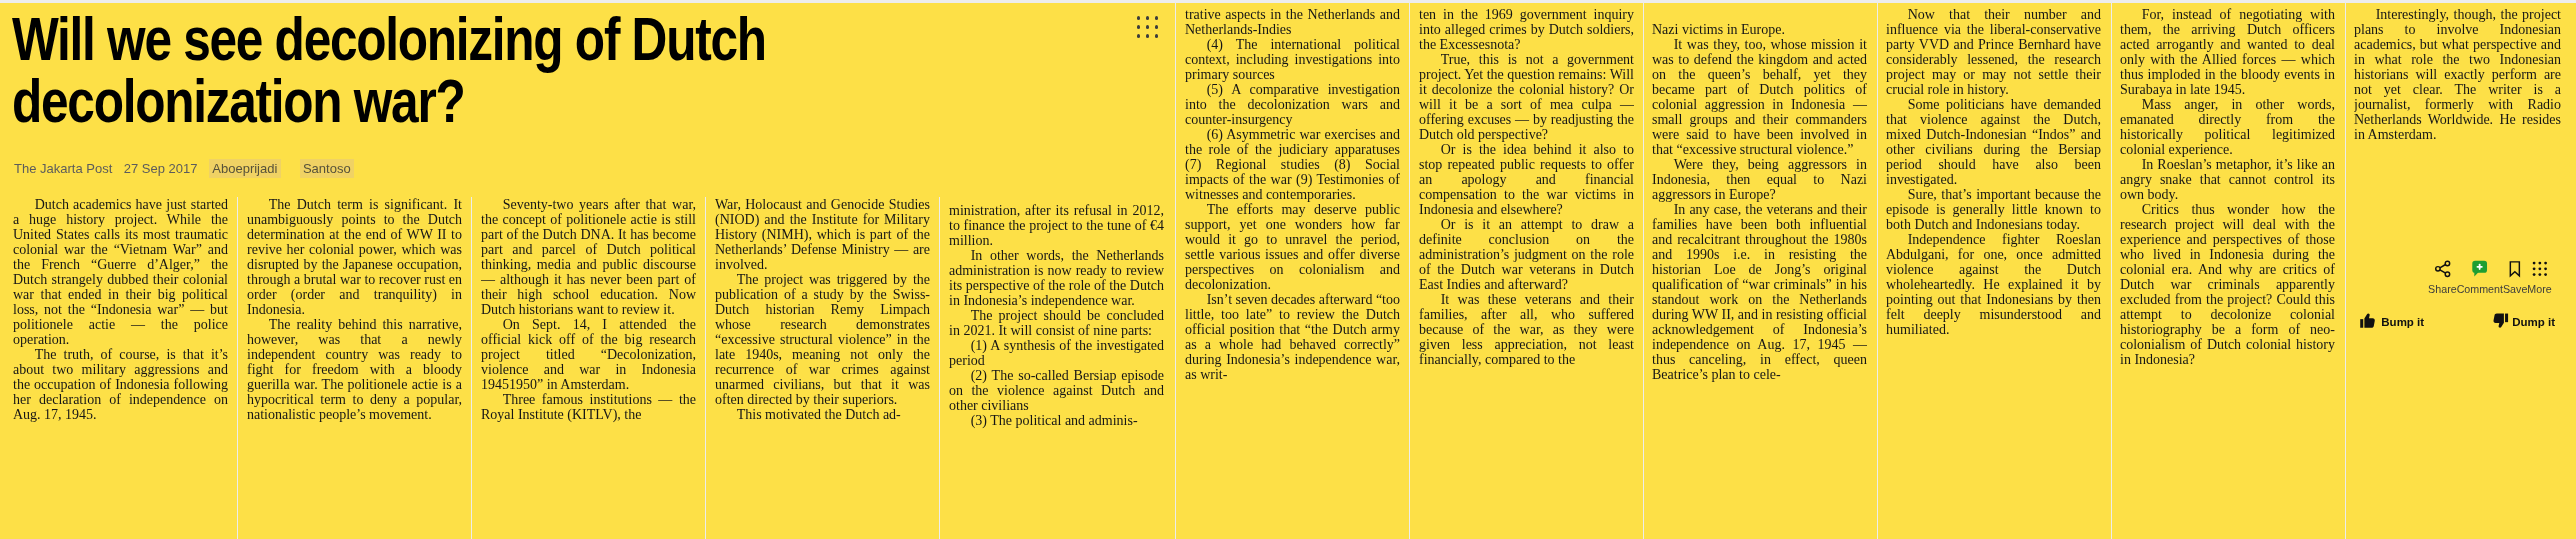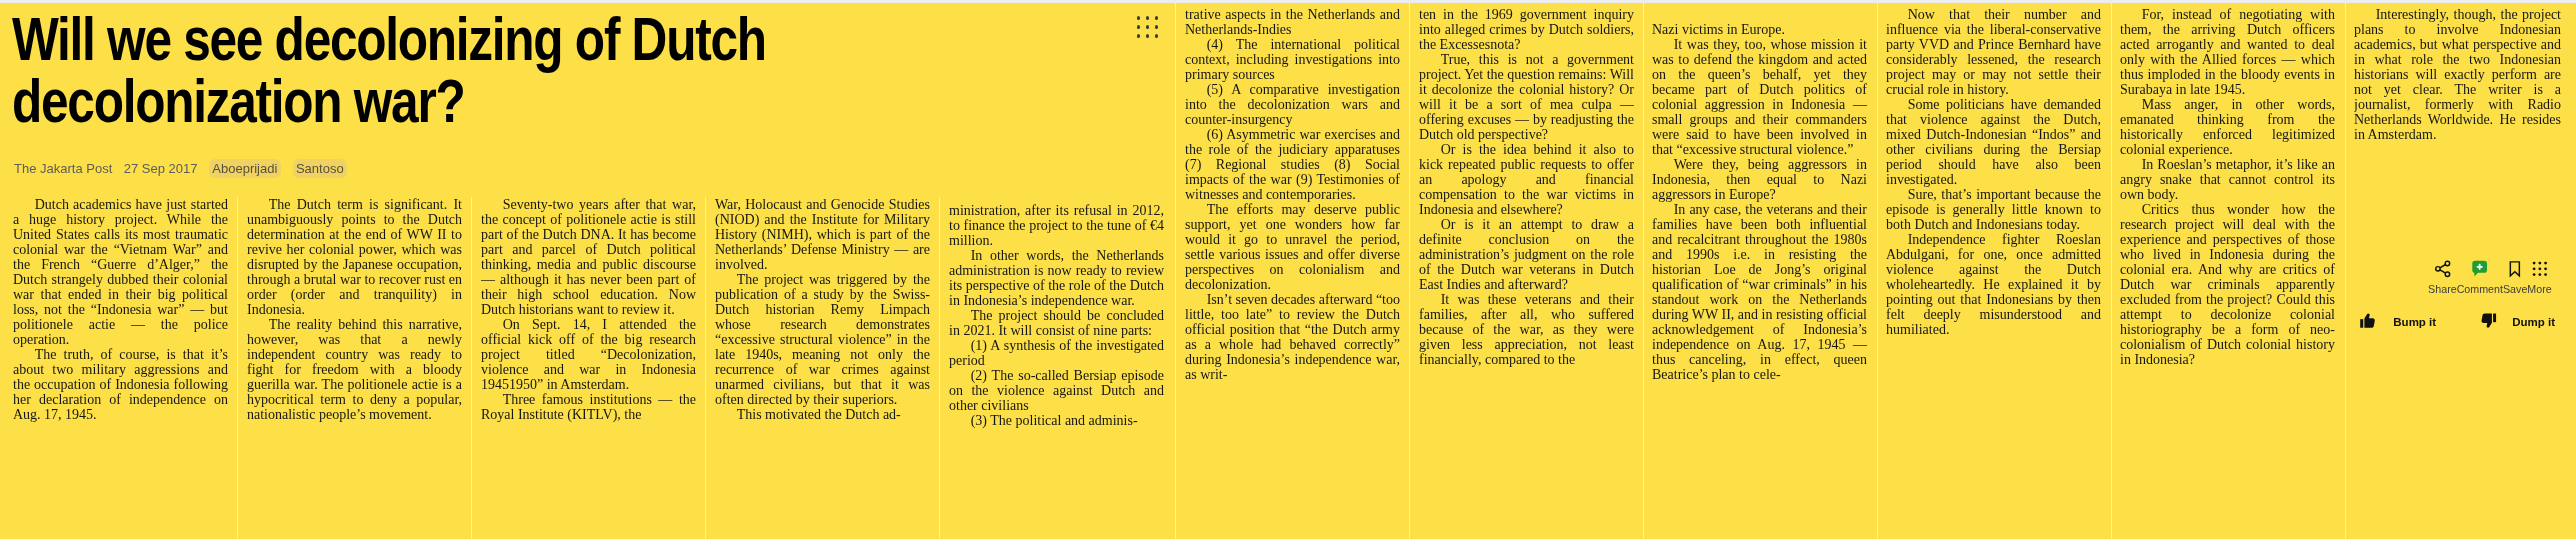--- a/index.html
+++ b/index.html
@@ -15,22 +15,22 @@
     font-weight:bold; color:#000; font-size:62px; line-height:62px;
     letter-spacing:-1.6px; margin:0;
   }
   .headline span{display:block;}
   
   .byline{
     position:absolute; left:14px; top:161px; font-size:13px; color:#5c5c5c;
     white-space:nowrap;
   }
   .byline .sep{display:inline-block; width:11.5px;}
-  .hl{background:#F0D264; color:#56513a; padding:1.6px 3.3px; border-radius:6px;}
-  .hl + .hl{margin-left:12px;}
+  .hl{background:#F0D264; color:#56513a; padding:1.6px 3.3px; border-radius:0;}
+  .hl + .hl{margin-left:19px;}
   
   .col{
     position:absolute; width:215px; overflow:hidden;
     font-family:"Liberation Serif", serif; font-size:14px; line-height:15px;
     color:#161616; text-align:justify;
   }
   .col p{margin:0;}
   .col p.indent{text-indent:1.55em;}
   .vsep{position:absolute; width:0.8px; background:#ececec;}
   
@@ -60,21 +60,21 @@
     position:absolute; left:2348px; top:258px; width:207px;
     display:flex; justify-content:flex-end; padding:0 3.3px; box-sizing:border-box;
   }
   .action{display:flex;flex-direction:column;align-items:center;gap:3.3px;cursor:pointer;}
   .action .ic{height:21.3px;display:flex;align-items:center;justify-content:center;}
   .action .lbl{font-size:10.7px;color:#3d3d3d;}
   .vote{
     position:absolute; left:2358px; top:310px; width:197px;
     display:flex; justify-content:space-between; align-items:center;
   }
-  .vote-btn{display:flex;align-items:center;gap:14px;cursor:pointer;justify-content:space-between;}
+  .vote-btn{display:flex;align-items:center;gap:2px;cursor:pointer;justify-content:space-between;}
   .vote-btn .lbl{font-size:11.5px;font-weight:bold;color:#111;}
 </style>
 </head>
 <body>
 
 <div class="page">
   <div class="top-edge"></div>
 
   <h1 class="headline">
     <span>Will we see decolonizing of Dutch</span>
@@ -138,39 +138,39 @@
       <p class="">trative aspects in the Netherlands and Netherlands-Indies</p>
       <p class="indent">(4) The international political context, including investigations into primary sources</p>
       <p class="indent">(5) A comparative investigation into the decolonization wars and counter-insurgency</p>
       <p class="indent">(6) Asymmetric war exercises and the role of the judiciary apparatuses (7) Regional studies (8) Social impacts of the war (9) Testimonies of witnesses and contemporaries.</p>
       <p class="indent">The efforts may deserve public support, yet one wonders how far would it go to unravel the period, settle various issues and offer diverse perspectives on colonialism and decolonization.</p>
       <p class="indent">Isn’t seven decades afterward “too little, too late” to review the Dutch official position that “the Dutch army as a whole had behaved correctly” during Indonesia’s independence war, as writ-</p>
     </div>
   <div class="col" style="left:1419px;top:6.6px;height:533px;">
       <p class="">ten in the 1969 government inquiry into alleged crimes by Dutch soldiers, the Excessesnota?</p>
       <p class="indent">True, this is not a government project. Yet the question remains: Will it decolonize the colonial history? Or will it be a sort of mea culpa — offering excuses — by readjusting the Dutch old perspective?</p>
-      <p class="indent">Or is the idea behind it also to kick repeated public requests to offer an apology and financial compensation to the war victims in Indonesia and elsewhere?</p>
+      <p class="indent">Or is the idea behind it also to stop repeated public requests to offer an apology and financial compensation to the war victims in Indonesia and elsewhere?</p>
       <p class="indent">Or is it an attempt to draw a definite conclusion on the administration’s judgment on the role of the Dutch war veterans in Dutch East Indies and afterward?</p>
       <p class="indent">It was these veterans and their families, after all, who suffered because of the war, as they were given less appreciation, not least financially, compared to the</p>
     </div>
   <div class="col" style="left:1652px;top:22px;height:533px;">
       <p class="">Nazi victims in Europe.</p>
       <p class="indent">It was they, too, whose mission it was to defend the kingdom and acted on the queen’s behalf, yet they became part of Dutch politics of colonial aggression in Indonesia — small groups and their commanders were said to have been involved in that “excessive structural violence.”</p>
       <p class="indent">Were they, being aggressors in Indonesia, then equal to Nazi aggressors in Europe?</p>
       <p class="indent">In any case, the veterans and their families have been both influential and recalcitrant throughout the 1980s and 1990s i.e. in resisting the historian Loe de Jong’s original qualification of “war criminals” in his standout work on the Netherlands during WW II, and in resisting official acknowledgement of Indonesia’s independence on Aug. 17, 1945 — thus canceling, in effect, queen Beatrice’s plan to cele-</p>
     </div>
   <div class="col" style="left:1886px;top:6.6px;height:533px;">
       <p class="indent">Now that their number and influence via the liberal-conservative party VVD and Prince Bernhard have considerably lessened, the research project may or may not settle their crucial role in history.</p>
       <p class="indent">Some politicians have demanded that violence against the Dutch, mixed Dutch-Indonesian “Indos” and other civilians during the Bersiap period should have also been investigated.</p>
       <p class="indent">Sure, that’s important because the episode is generally little known to both Dutch and Indonesians today.</p>
       <p class="indent">Independence fighter Roeslan Abdulgani, for one, once admitted violence against the Dutch wholeheartedly. He explained it by pointing out that Indonesians by then felt deeply misunderstood and humiliated.</p>
     </div>
   <div class="col" style="left:2120px;top:6.6px;height:533px;">
       <p class="indent">For, instead of negotiating with them, the arriving Dutch officers acted arrogantly and wanted to deal only with the Allied forces — which thus imploded in the bloody events in Surabaya in late 1945.</p>
-      <p class="indent">Mass anger, in other words, emanated thinking from the historically enforced legitimized colonial experience.</p>
+      <p class="indent">Mass anger, in other words, emanated directly from the historically political legitimized colonial experience.</p>
       <p class="indent">In Roeslan’s metaphor, it’s like an angry snake that cannot control its own body.</p>
       <p class="indent">Critics thus wonder how the research project will deal with the experience and perspectives of those who lived in Indonesia during the colonial era. And why are critics of Dutch war criminals apparently excluded from the project? Could this attempt to decolonize colonial historiography be a form of neo-colonialism of Dutch colonial history in Indonesia?</p>
     </div>
   <div class="col" style="left:2354px;top:6.6px;width:207px;height:190px;">
       <p class="indent">Interestingly, though, the project plans to involve Indonesian academics, but what perspective and in what role the two Indonesian historians will exactly perform are not yet clear. The writer is a journalist, formerly with Radio Netherlands Worldwide. He resides in Amsterdam.</p>
     </div>
 
 
   <div class="actions">
     <div class="action">

